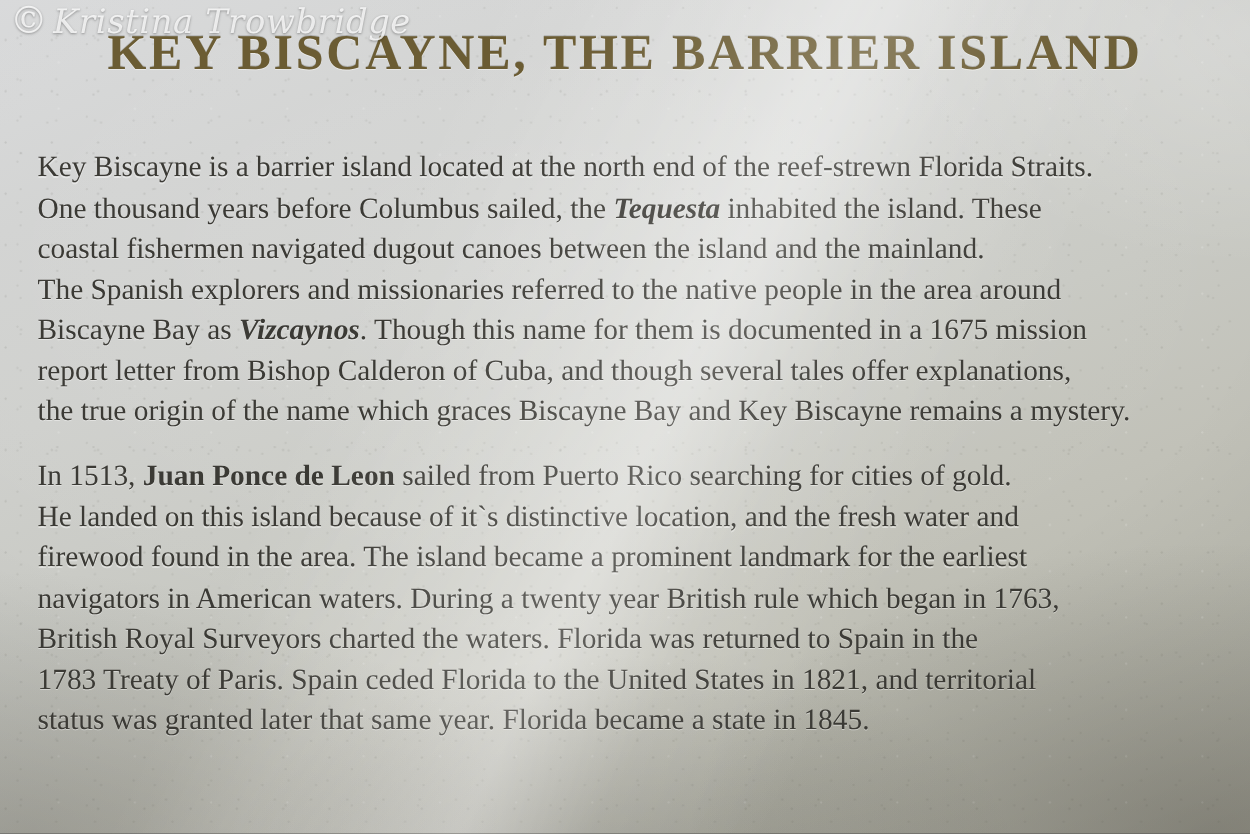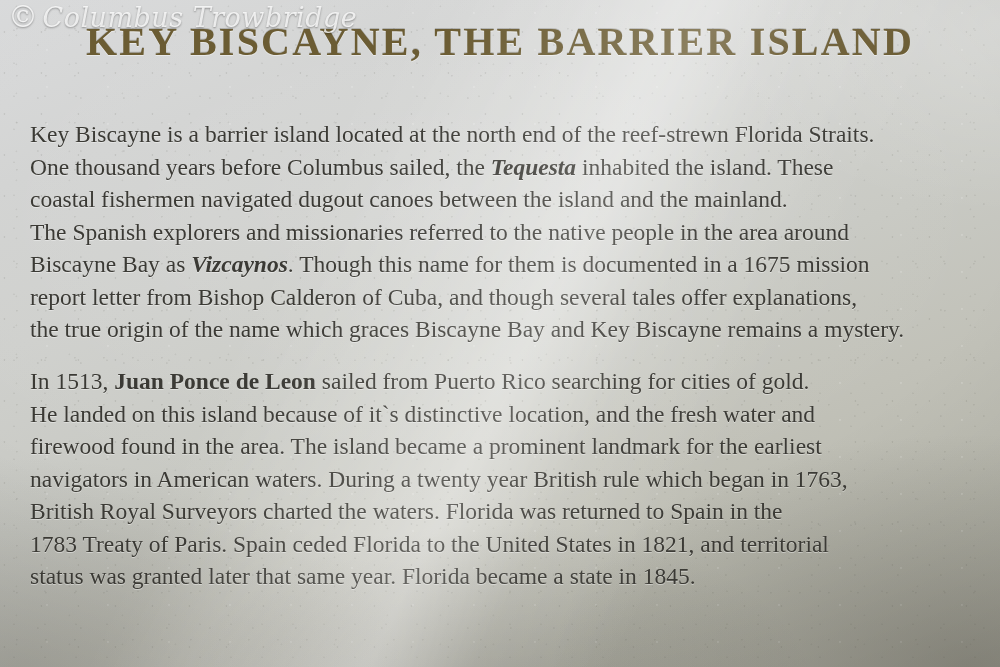--- a/index.html
+++ b/index.html
@@ -169,16 +169,16 @@
         <span class="ln"><span>status was granted later that same year.  Florida became a state in 1845.</span></span>
       </div>
   </div>
 
   <div id="grain"></div>
   <div id="shade"></div>
   <div id="glare-top"></div>
 
   <div id="watermark">
     <span class="copy">©</span>
-    <span>Columbus Trowbridge</span>
+    <span>Kristina Trowbridge</span>
   </div>
 
 </div>
 
 </body></html>

